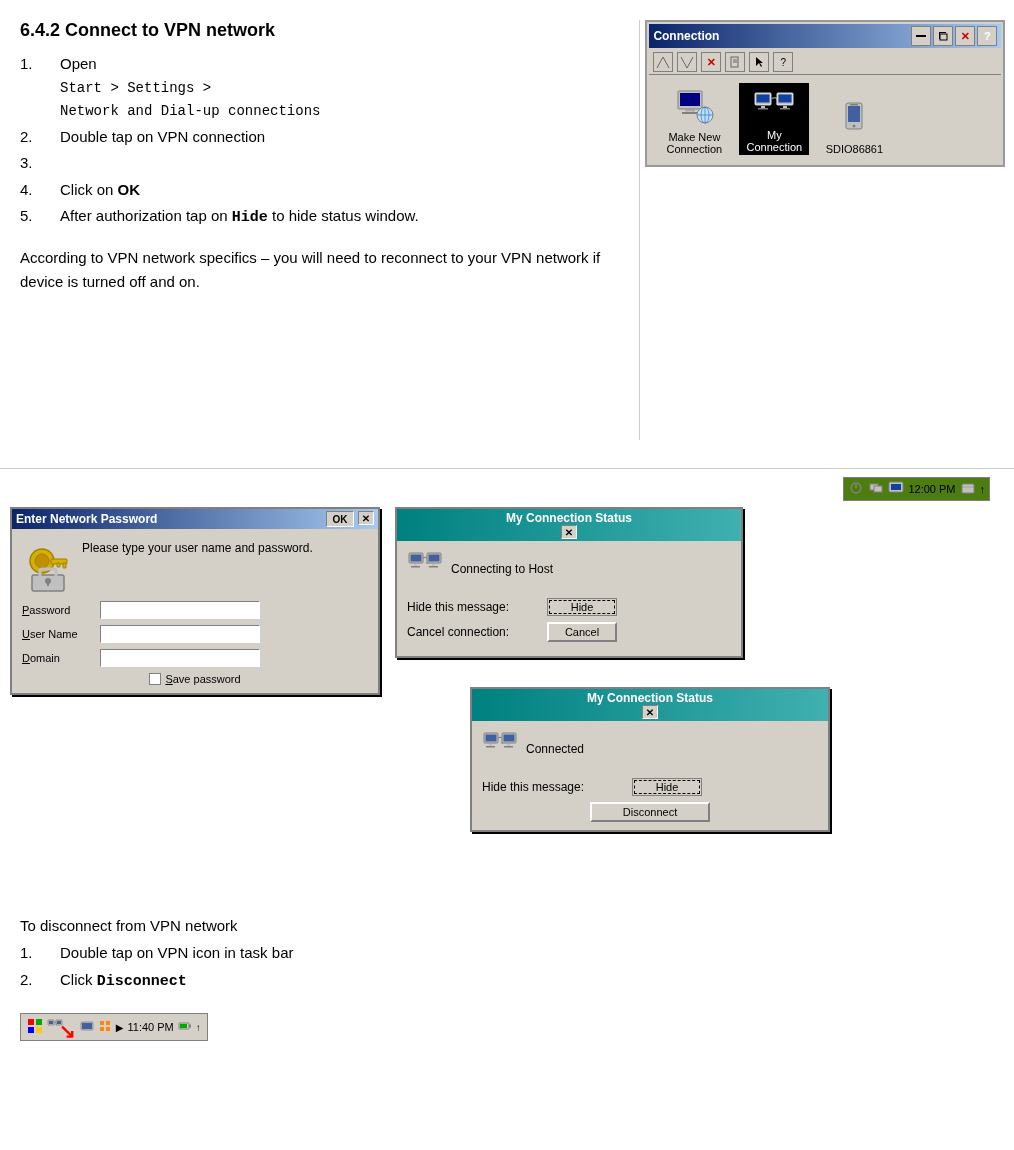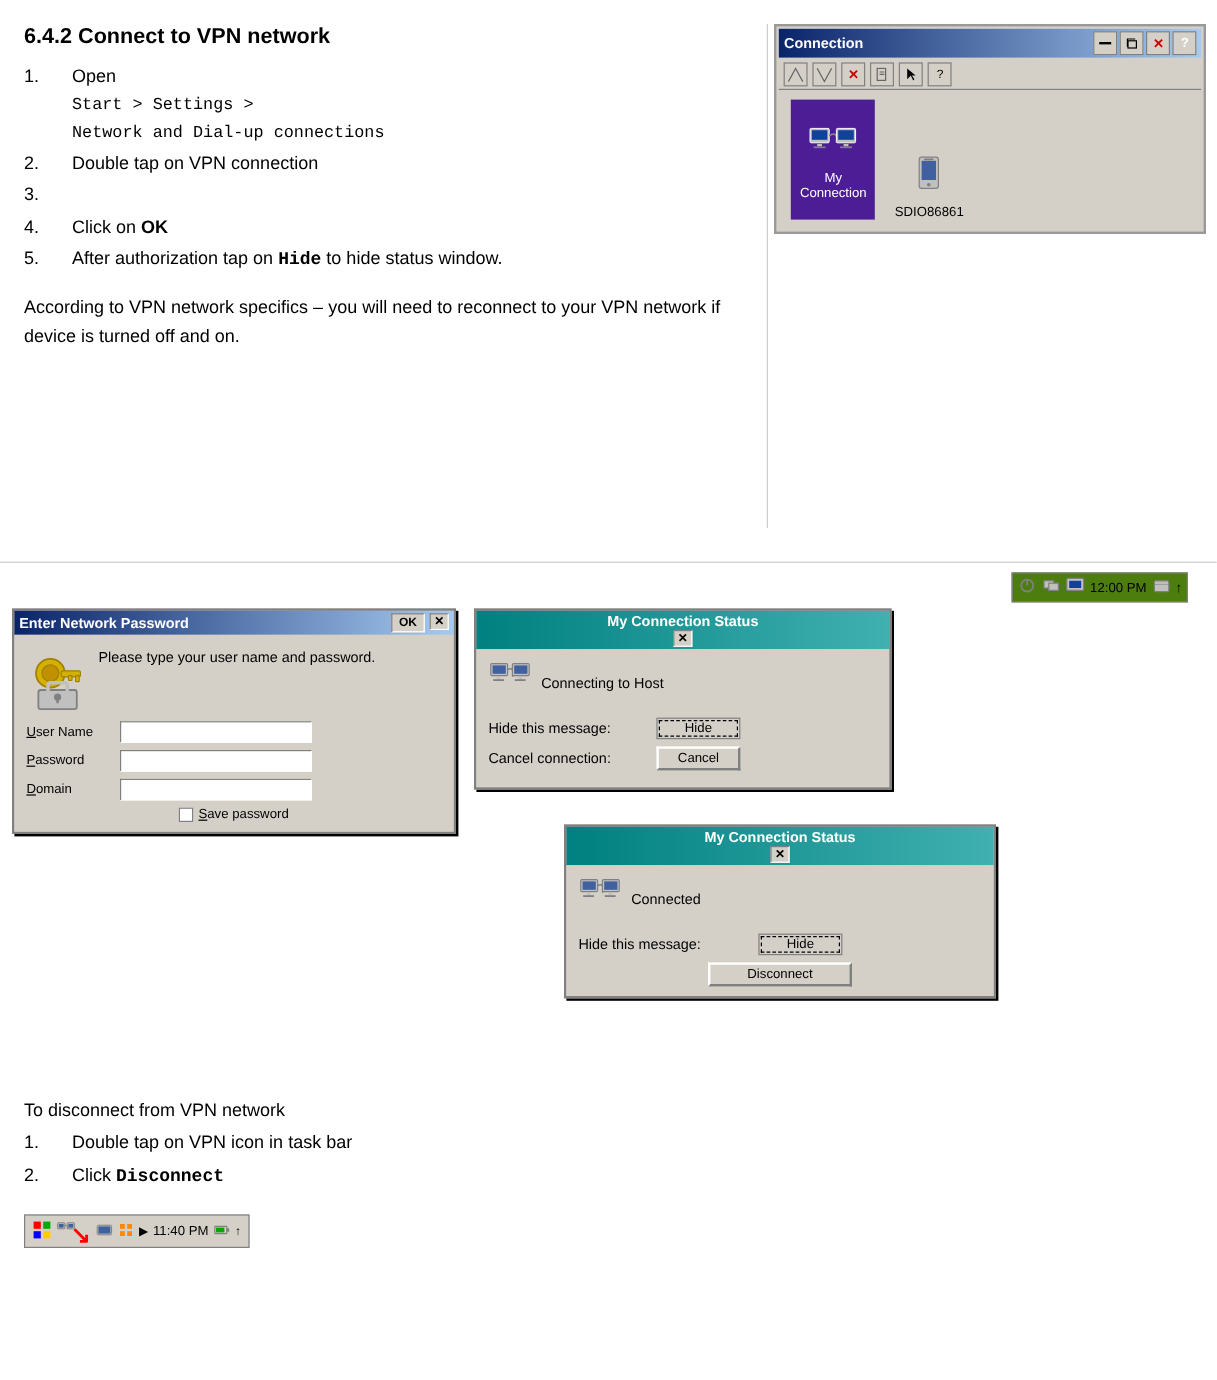--- a/index.html
+++ b/index.html
@@ -110,23 +110,23 @@
     .conn-icon-item {
       display: flex;
       flex-direction: column;
       align-items: center;
       gap: 4px;
       font-size: 11px;
       text-align: center;
       width: 70px;
     }
     .conn-icon-item.selected {
-      background: #4c1d95;
+      background: #000000;
       color: #fff;
-      padding: 16px;
+      padding: 2px;
     }
     .conn-icon-img {
       width: 40px;
       height: 40px;
       display: flex;
       align-items: center;
       justify-content: center;
     }
 
     
@@ -404,20 +404,37 @@
         <div class="tb-btn">
           <svg width="12" height="12" viewBox="0 0 12 12">
               <path d="M3 1 L3 10 L6 7 L8 11 L9 10 L7 7 L10 7 Z" fill="#000"></path>
             </svg>
         </div>
         <div class="tb-btn" style="font-size:10px;">?</div>
       </div>
 
       <div class="conn-icons-row">
 
+        <div class="conn-icon-item">
+          <div class="conn-icon-img">
+            <svg width="40" height="36" viewBox="0 0 40 36">
+
+              <rect x="4" y="2" width="24" height="18" rx="1" fill="#c0c0c0" stroke="#808080" stroke-width="1"></rect>
+              <rect x="6" y="4" width="20" height="13" fill="#000080"></rect>
+              <rect x="12" y="21" width="8" height="3" fill="#c0c0c0" stroke="#808080" stroke-width="0.5"></rect>
+              <rect x="8" y="23" width="16" height="2" fill="#808080"></rect>
+
+              <circle cx="31" cy="26" r="8" fill="#c0e0ff" stroke="#808080" stroke-width="1"></circle>
+              <ellipse cx="31" cy="26" rx="4" ry="8" fill="none" stroke="#4080c0" stroke-width="0.8"></ellipse>
+              <line x1="23" y1="26" x2="39" y2="26" stroke="#4080c0" stroke-width="0.8"></line>
+              <line x1="31" y1="18" x2="31" y2="34" stroke="#4080c0" stroke-width="0.8"></line>
+            </svg>
+          </div>
+          <span style="font-size:11px;">Make New Connection</span>
+        </div>
 
         <div class="conn-icon-item selected">
           <div class="conn-icon-img">
             <svg width="40" height="36" viewBox="0 0 40 36">
 
               <rect x="1" y="6" width="16" height="12" rx="1" fill="#c0c0c0" stroke="#fff" stroke-width="0.8"></rect>
               <rect x="2.5" y="7.5" width="13" height="8" fill="#1040a0"></rect>
               <rect x="7" y="19" width="4" height="2" fill="#c0c0c0"></rect>
               <rect x="4" y="21" width="10" height="1.5" fill="#808080"></rect>
 
@@ -506,26 +523,26 @@
             <rect x="5" y="34" width="32" height="16" rx="2" fill="#c0c0c0" stroke="#808080" stroke-width="1.5"></rect>
             <rect x="13" y="28" width="16" height="12" rx="2" fill="none" stroke="#c0c0c0" stroke-width="3"></rect>
             <circle cx="21" cy="40" r="3" fill="#808080"></circle>
             <rect x="20" y="40" width="2" height="5" fill="#808080"></rect>
           </svg>
         </div>
         <div style="font-size:12px; padding-top:4px;">Please type your user name and password.</div>
       </div>
 
       <div class="form-row">
+        <span class="form-label"><span class="underline-char">P</span>assword</span>
+        <input class="win-input" type="password" value="" style="">
+      </div>
+      <div class="form-row">
         <span class="form-label"><span class="underline-char">U</span>ser Name</span>
         <input class="win-input" type="text" value="" style="">
-      </div>
-      <div class="form-row">
-        <span class="form-label"><span class="underline-char">P</span>assword</span>
-        <input class="win-input" type="password" value="" style="">
       </div>
       <div class="form-row">
         <span class="form-label"><span class="underline-char">D</span>omain</span>
         <input class="win-input" type="text" value="" style="">
       </div>
       <div class="win-checkbox-row">
         <div class="win-checkbox"></div>
         <span><span class="underline-char">S</span>ave password</span>
       </div>
     </div>

